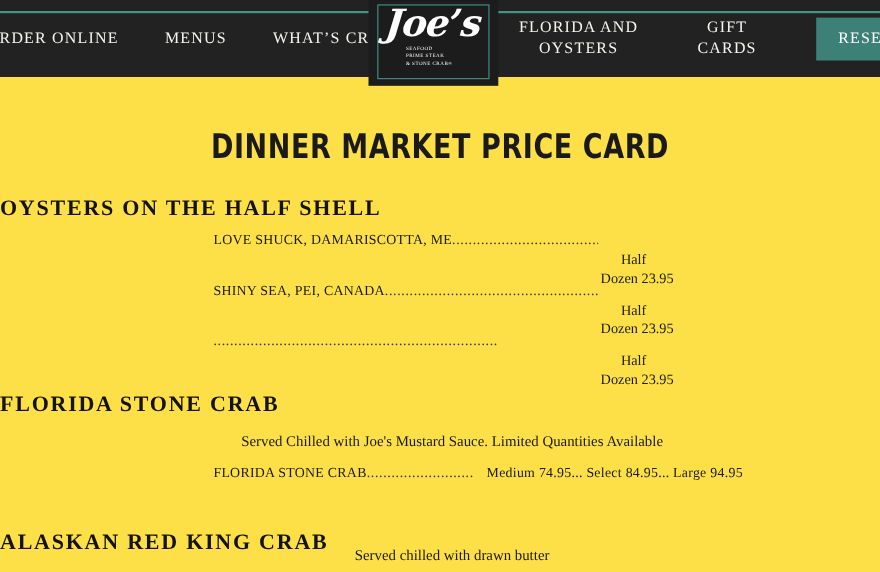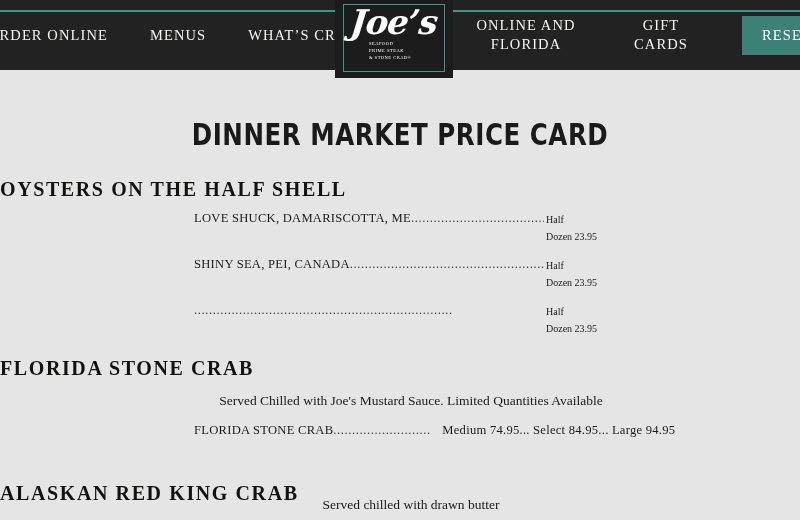--- a/index.html
+++ b/index.html
@@ -136,21 +136,21 @@
     letter-spacing: 0.45px;
     line-height: 7px;
     text-align: left;
   }
 
   
   .page {
     position: relative;
     width: 800px;
     height: 450px;
-    background: #e5e5e5;
+    background: #fde047;
   }
   .page-title {
     position: absolute;
     left: 0;
     top: 46px;
     width: 800px;
     text-align: center;
     font-family: "DejaVu Sans Condensed", "Liberation Sans Narrow", "Liberation Sans", sans-serif;
     font-weight: 700;
     font-size: 31px;
@@ -207,25 +207,25 @@
     overflow: hidden;
     font-family: "Liberation Serif", serif;
     font-size: 12.6px;
     color: #3a3a3a;
     letter-spacing: 0.6px;
     white-space: nowrap;
   }
   .price-stack {
     position: absolute;
     left: 352px;
-    top: 1px;
+    top: 17px;
     width: 60px;
-    text-align: left;
-    font-family: "Liberation Serif", serif;
-    font-size: 10px;
+    text-align: center;
+    font-family: "Liberation Serif", serif;
+    font-size: 13px;
     color: #1a1a1a;
     line-height: 17px;
   }
   .price-line-1 { display: block; }
   .price-line-2 { display: block; white-space: nowrap; }
 
   .crab-row {
     position: relative;
     width: 412px;
     display: flex;
@@ -250,22 +250,22 @@
 
   <div class="nav-links">
     <div class="nav-left">
       <div class="nav-item">ORDER ONLINE</div>
       <div class="nav-item">MENUS</div>
       <div class="nav-item">WHAT’S CRACKIN’</div>
     </div>
 
     <div class="nav-right">
       <div class="nav-item two-line">
-        <span>ONLINE AND</span><br>
-        <span>FLORIDA</span>
+        <span>FLORIDA AND</span><br>
+        <span>OYSTERS</span>
       </div>
       <div class="nav-item gift">
         <span>GIFT</span><br>
         <span>CARDS</span>
       </div>
       <button class="reserve-btn">RESERVATIONS</button>
     </div>
   </div>
 
   <div class="logo-box">

